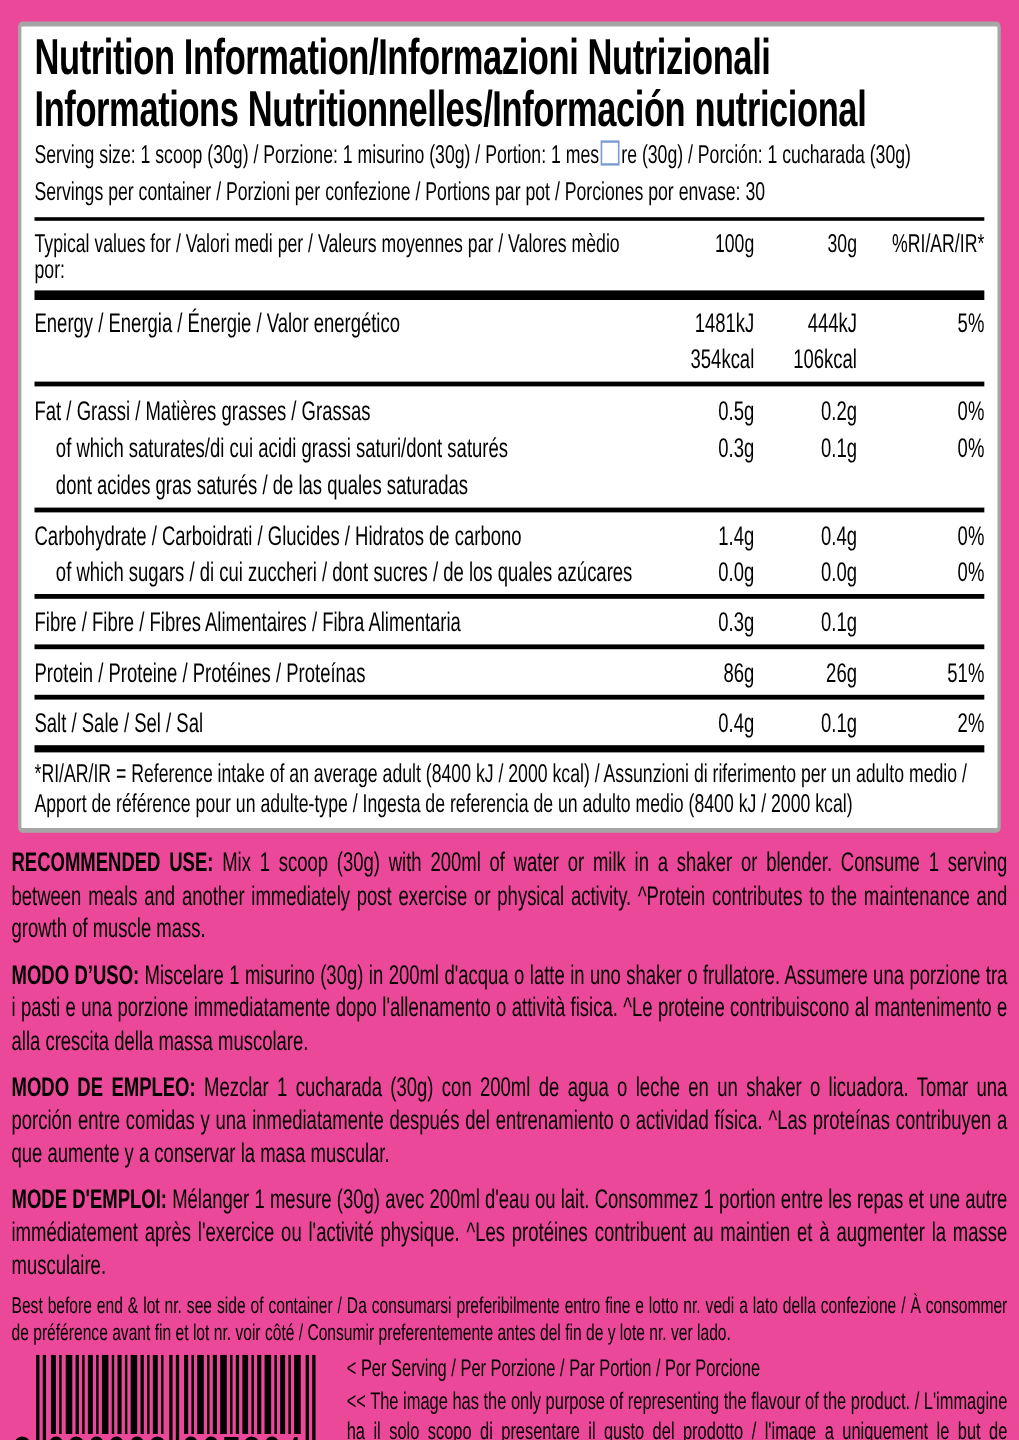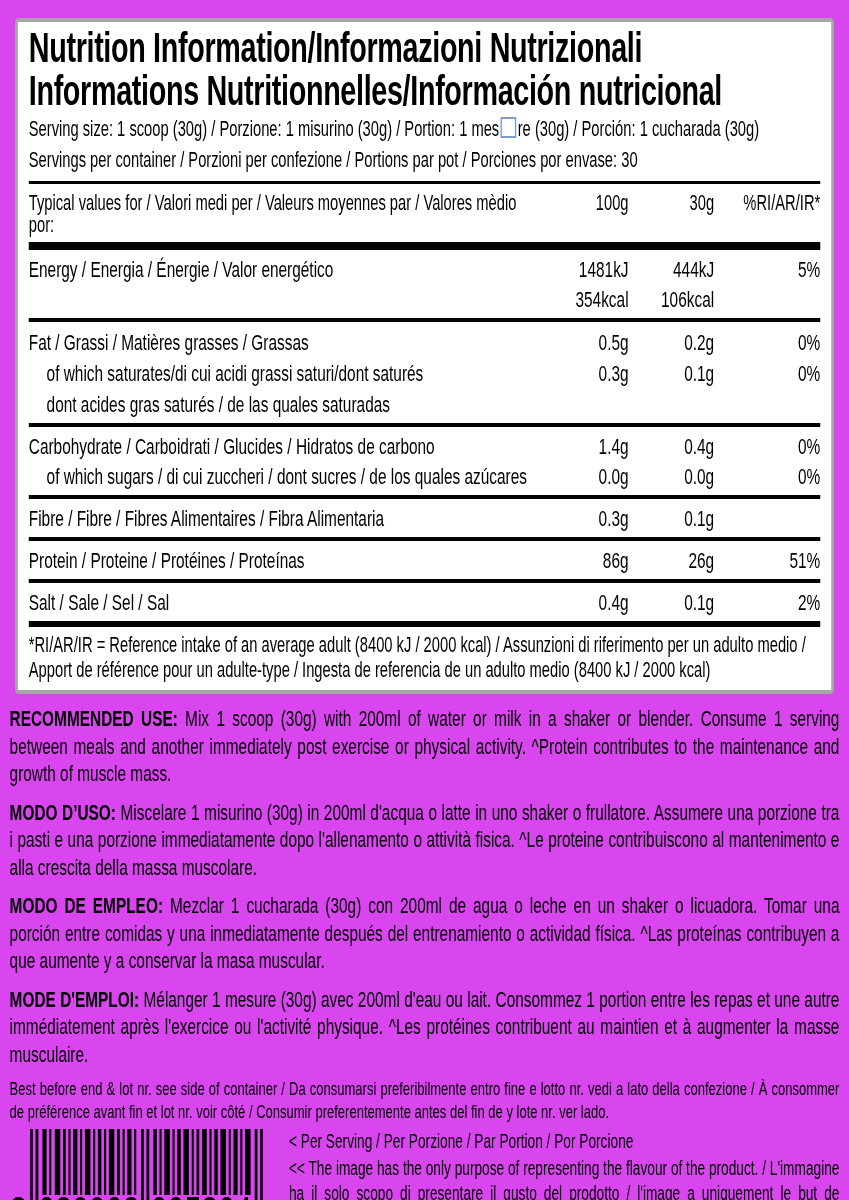--- a/index.html
+++ b/index.html
@@ -1,18 +1,18 @@
 <!DOCTYPE html>
 <html><head>
 <meta charset="utf-8">
 <style>
   html,body { margin:0; padding:0; background:#fff; }
   .page {
     position:relative; width:849px; height:1200px; overflow:hidden;
-    background:#d946ef; color:#000;
+    background:#ec4899; color:#000;
     font-family:"Liberation Sans", sans-serif;
   }
   
   .squeeze { width:1240px; transform:scaleX(0.6847); transform-origin:0 0; }
 
   
   .box {
     margin:18px 22px 0; border:4px solid #a6a6a6; border-radius:5px;
     padding:4px 16px 5px; background:#fff;
   }

